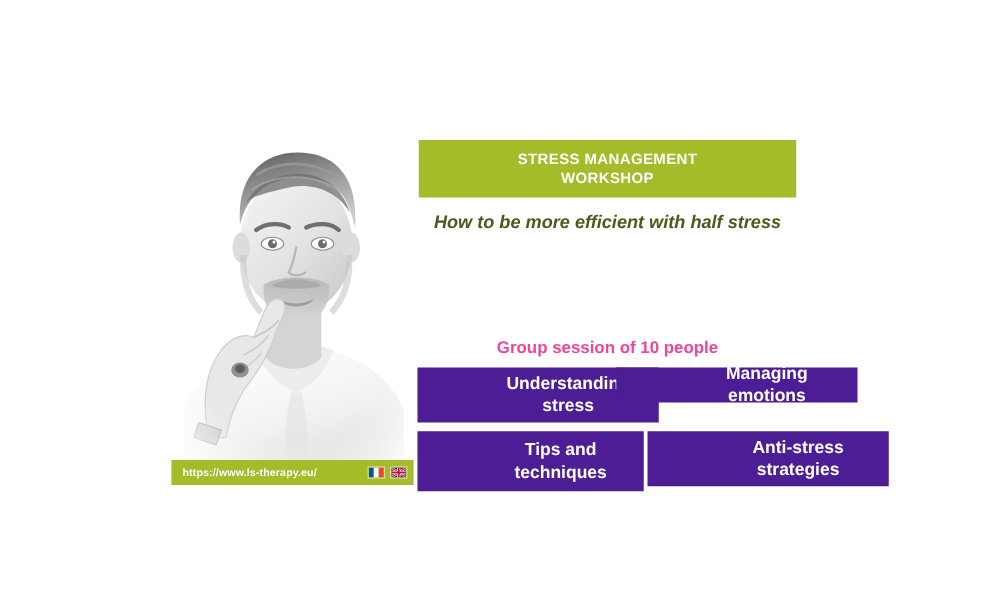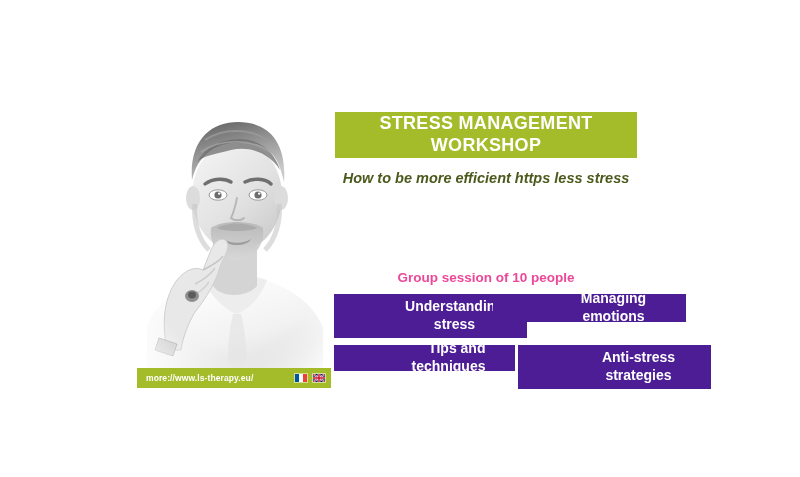--- a/index.html
+++ b/index.html
@@ -81,21 +81,21 @@
     width: 302px;
     height: 46px;
     background: #A4BB2A;
     display: flex;
     align-items: center;
     justify-content: center;
     text-align: center;
   }
   #title-text {
     color: #ffffff;
-    font-size: 18px;
+    font-size: 12px;
     font-weight: bold;
     line-height: 1.22;
     letter-spacing: 0.3px;
     white-space: pre-line;
     font-family: "Liberation Sans", sans-serif;
   }
 
   
   .tagline {
     position: absolute;
@@ -144,21 +144,21 @@
     color: #ffffff;
     font-size: 14px;
     font-weight: bold;
     line-height: 1.28;
     white-space: pre-line;
     font-family: "Liberation Sans", sans-serif;
     padding-left: 48px;
   }
   #box-0 { left: 334px; top: 294px; width: 145px; height: 44px; }
   #box-1 { left: 493px; top: 294px; width: 145px; height: 28px; }
-  #box-2 { left: 334px; top: 345px; width: 133px; height: 26px; text-align: right; }
+  #box-2 { left: 334px; top: 345px; width: 133px; height: 48px; }
   #box-3 { left: 489px; top: 345px; width: 145px; height: 44px; margin-left: 29px; }
 </style>
 </head>
 <body>
 
 <div id="canvas">
 
   <div id="photo-block">
 
     <svg id="portrait-svg" viewBox="0 0 194 270" aria-hidden="true">
@@ -234,21 +234,21 @@
 
       <ellipse cx="55" cy="196" rx="7" ry="6" fill="#8f8f8f"></ellipse>
       <ellipse cx="55" cy="195" rx="4" ry="3.4" fill="#5c5c5c"></ellipse>
 
       <path d="M22 238 L40 244 L36 256 L18 250 Z" fill="#cfcfcf" stroke="#aaaaaa" stroke-width="0.8"></path>
 
       <rect x="0" y="0" width="194" height="270" fill="url(#vignette)"></rect>
     </svg>
 
     <div id="url-bar">
-      <span id="url-text">more://www.ls-therapy.eu/</span>
+      <span id="url-text">https://www.ls-therapy.eu/</span>
       <span class="flags">
         <svg class="flag" viewBox="0 0 18 12">
           <rect x="0" y="0" width="6" height="12" fill="#0055A4"></rect>
           <rect x="6" y="0" width="6" height="12" fill="#FFFFFF"></rect>
           <rect x="12" y="0" width="6" height="12" fill="#EF4135"></rect>
         </svg>
         <svg class="flag" viewBox="0 0 18 12">
           <rect width="18" height="12" fill="#012169"></rect>
           <path d="M0,0 L18,12 M18,0 L0,12" stroke="#FFFFFF" stroke-width="2.6"></path>
           <path d="M0,0 L18,12 M18,0 L0,12" stroke="#C8102E" stroke-width="1.4"></path>
@@ -257,21 +257,21 @@
         </svg>
       </span>
     </div>
   </div>
 
   <div id="title-banner">
     <span id="title-text">STRESS MANAGEMENT
 WORKSHOP</span>
   </div>
 
-  <div id="subtitle" class="tagline">How to be more efficient https less stress</div>
+  <div id="subtitle" class="tagline">How to be more efficient with half stress</div>
 
 
   <div id="group-line">Group session of 10 people</div>
 
   <div class="topic-box" id="box-0">Understanding
 stress</div>
   <div class="topic-box" id="box-1">Managing
 emotions</div>
   <div class="topic-box" id="box-2">Tips and
 techniques</div>

